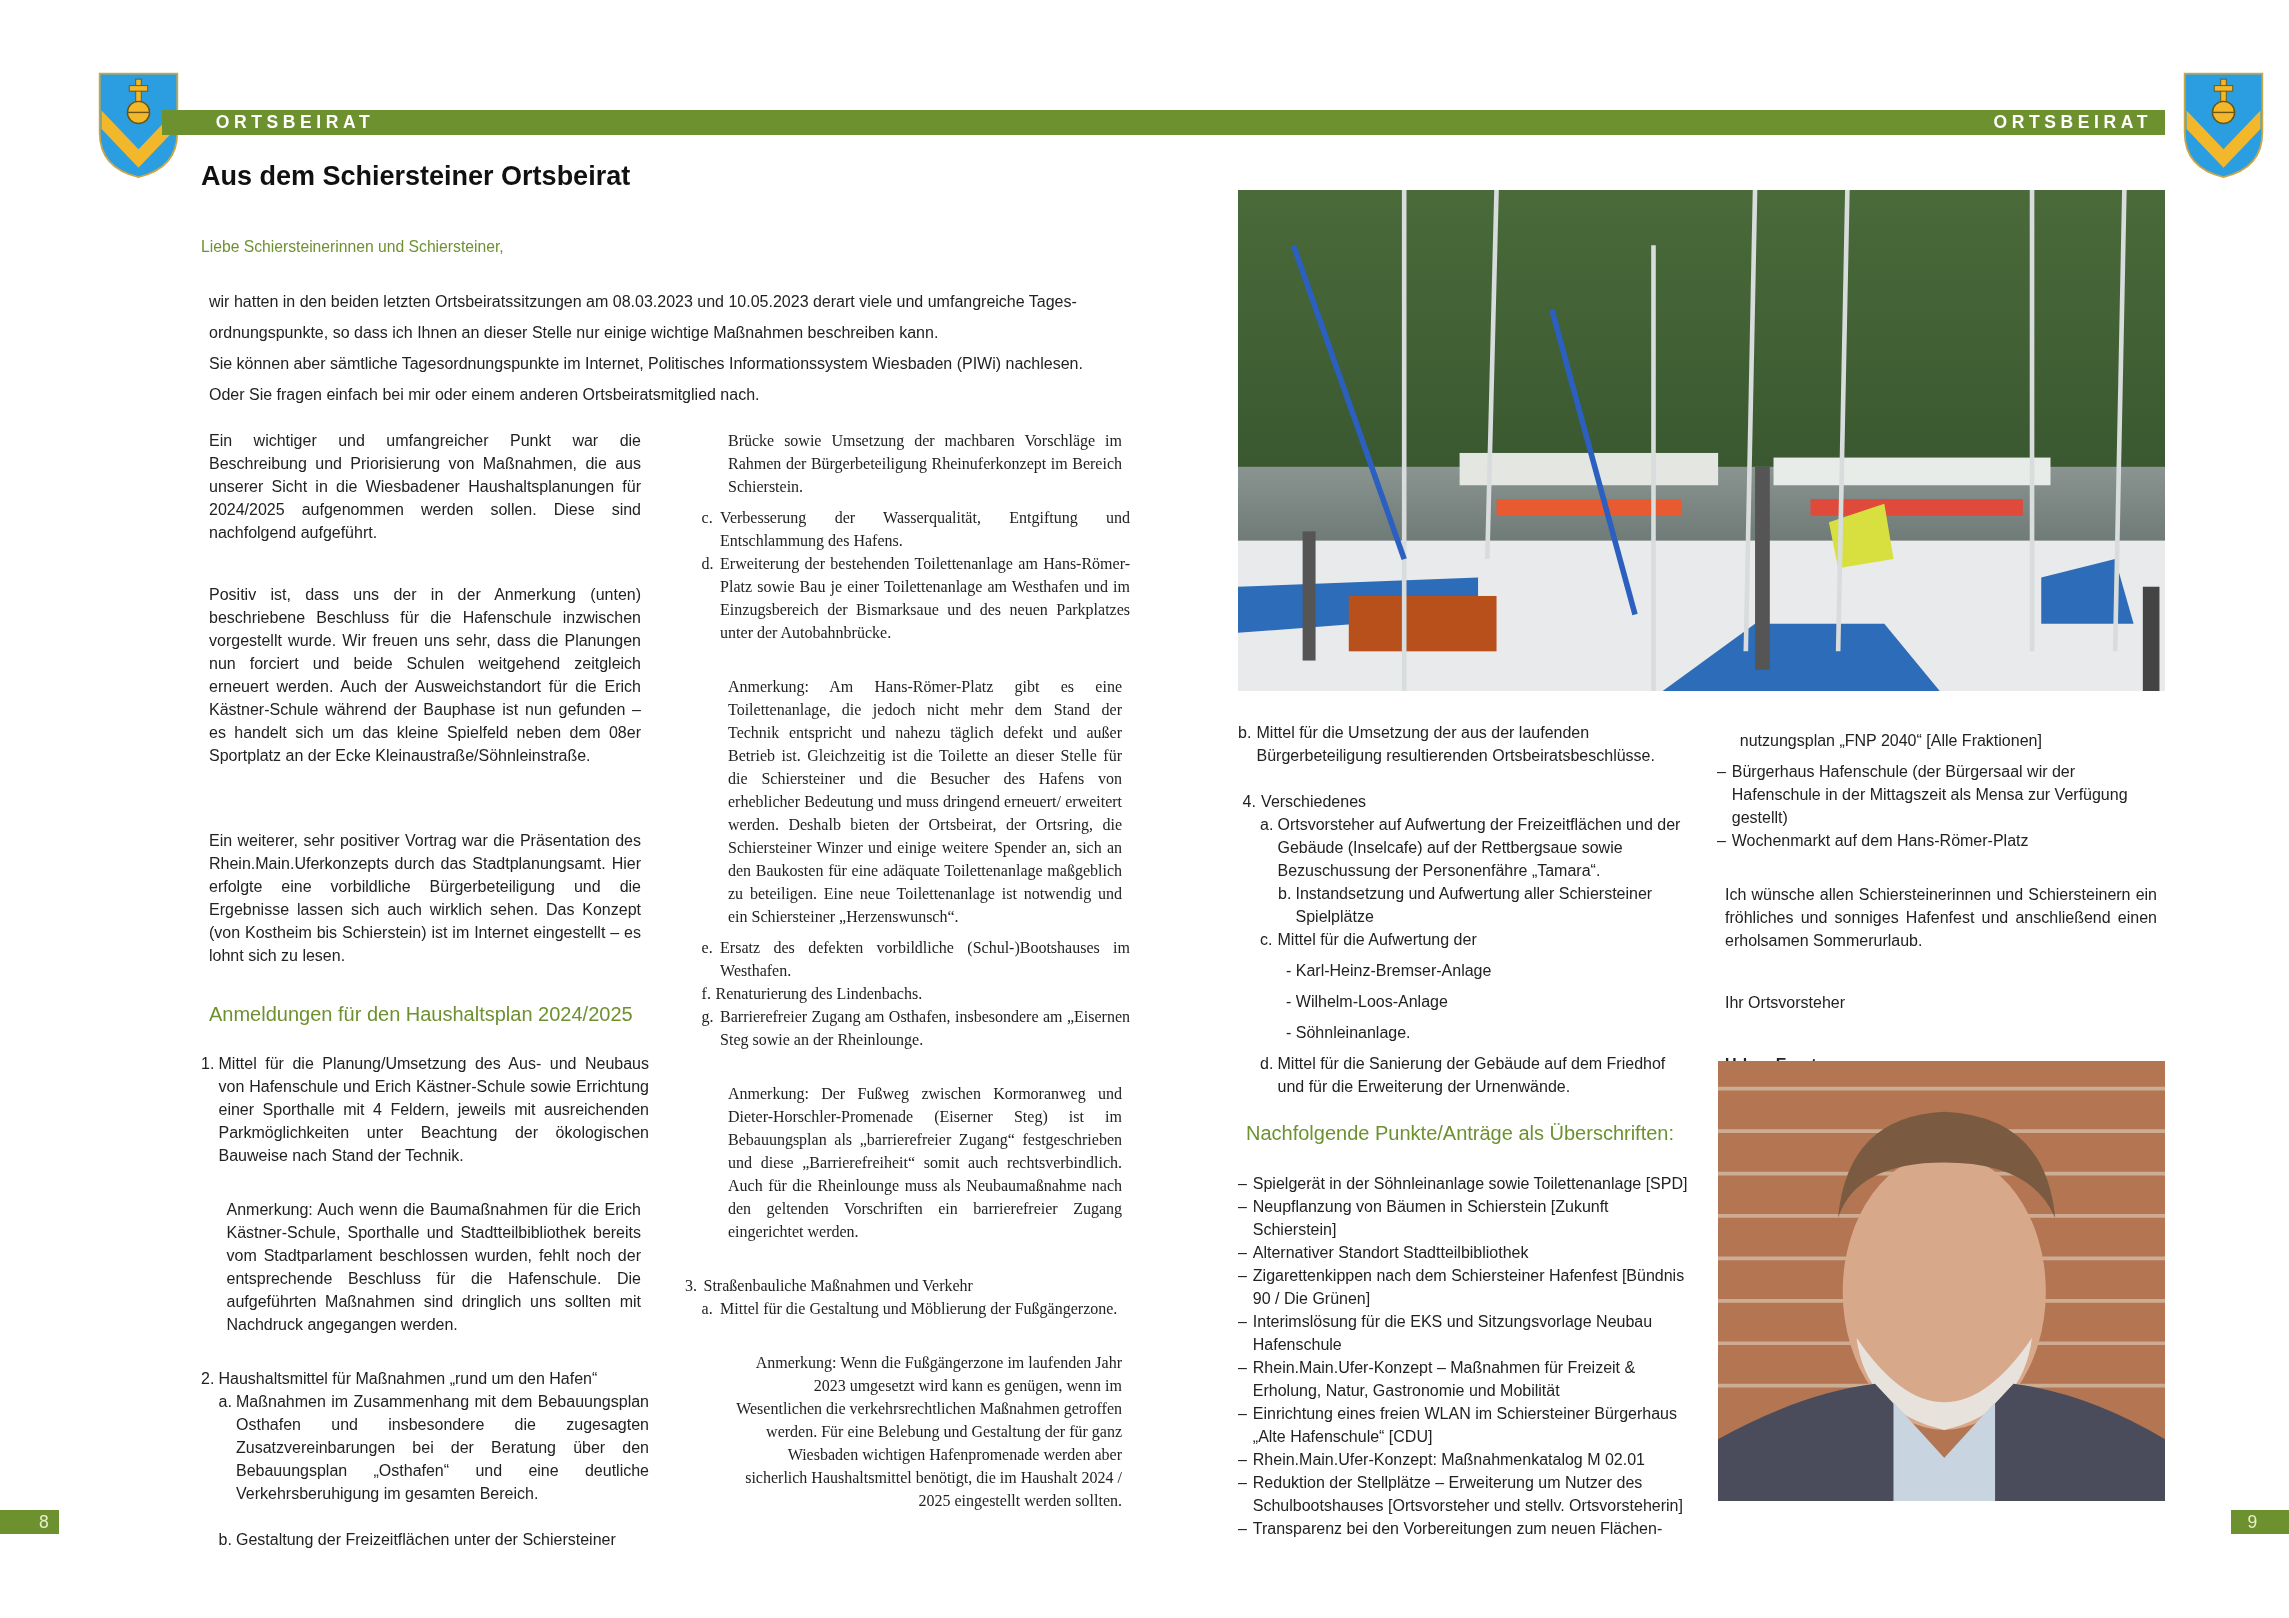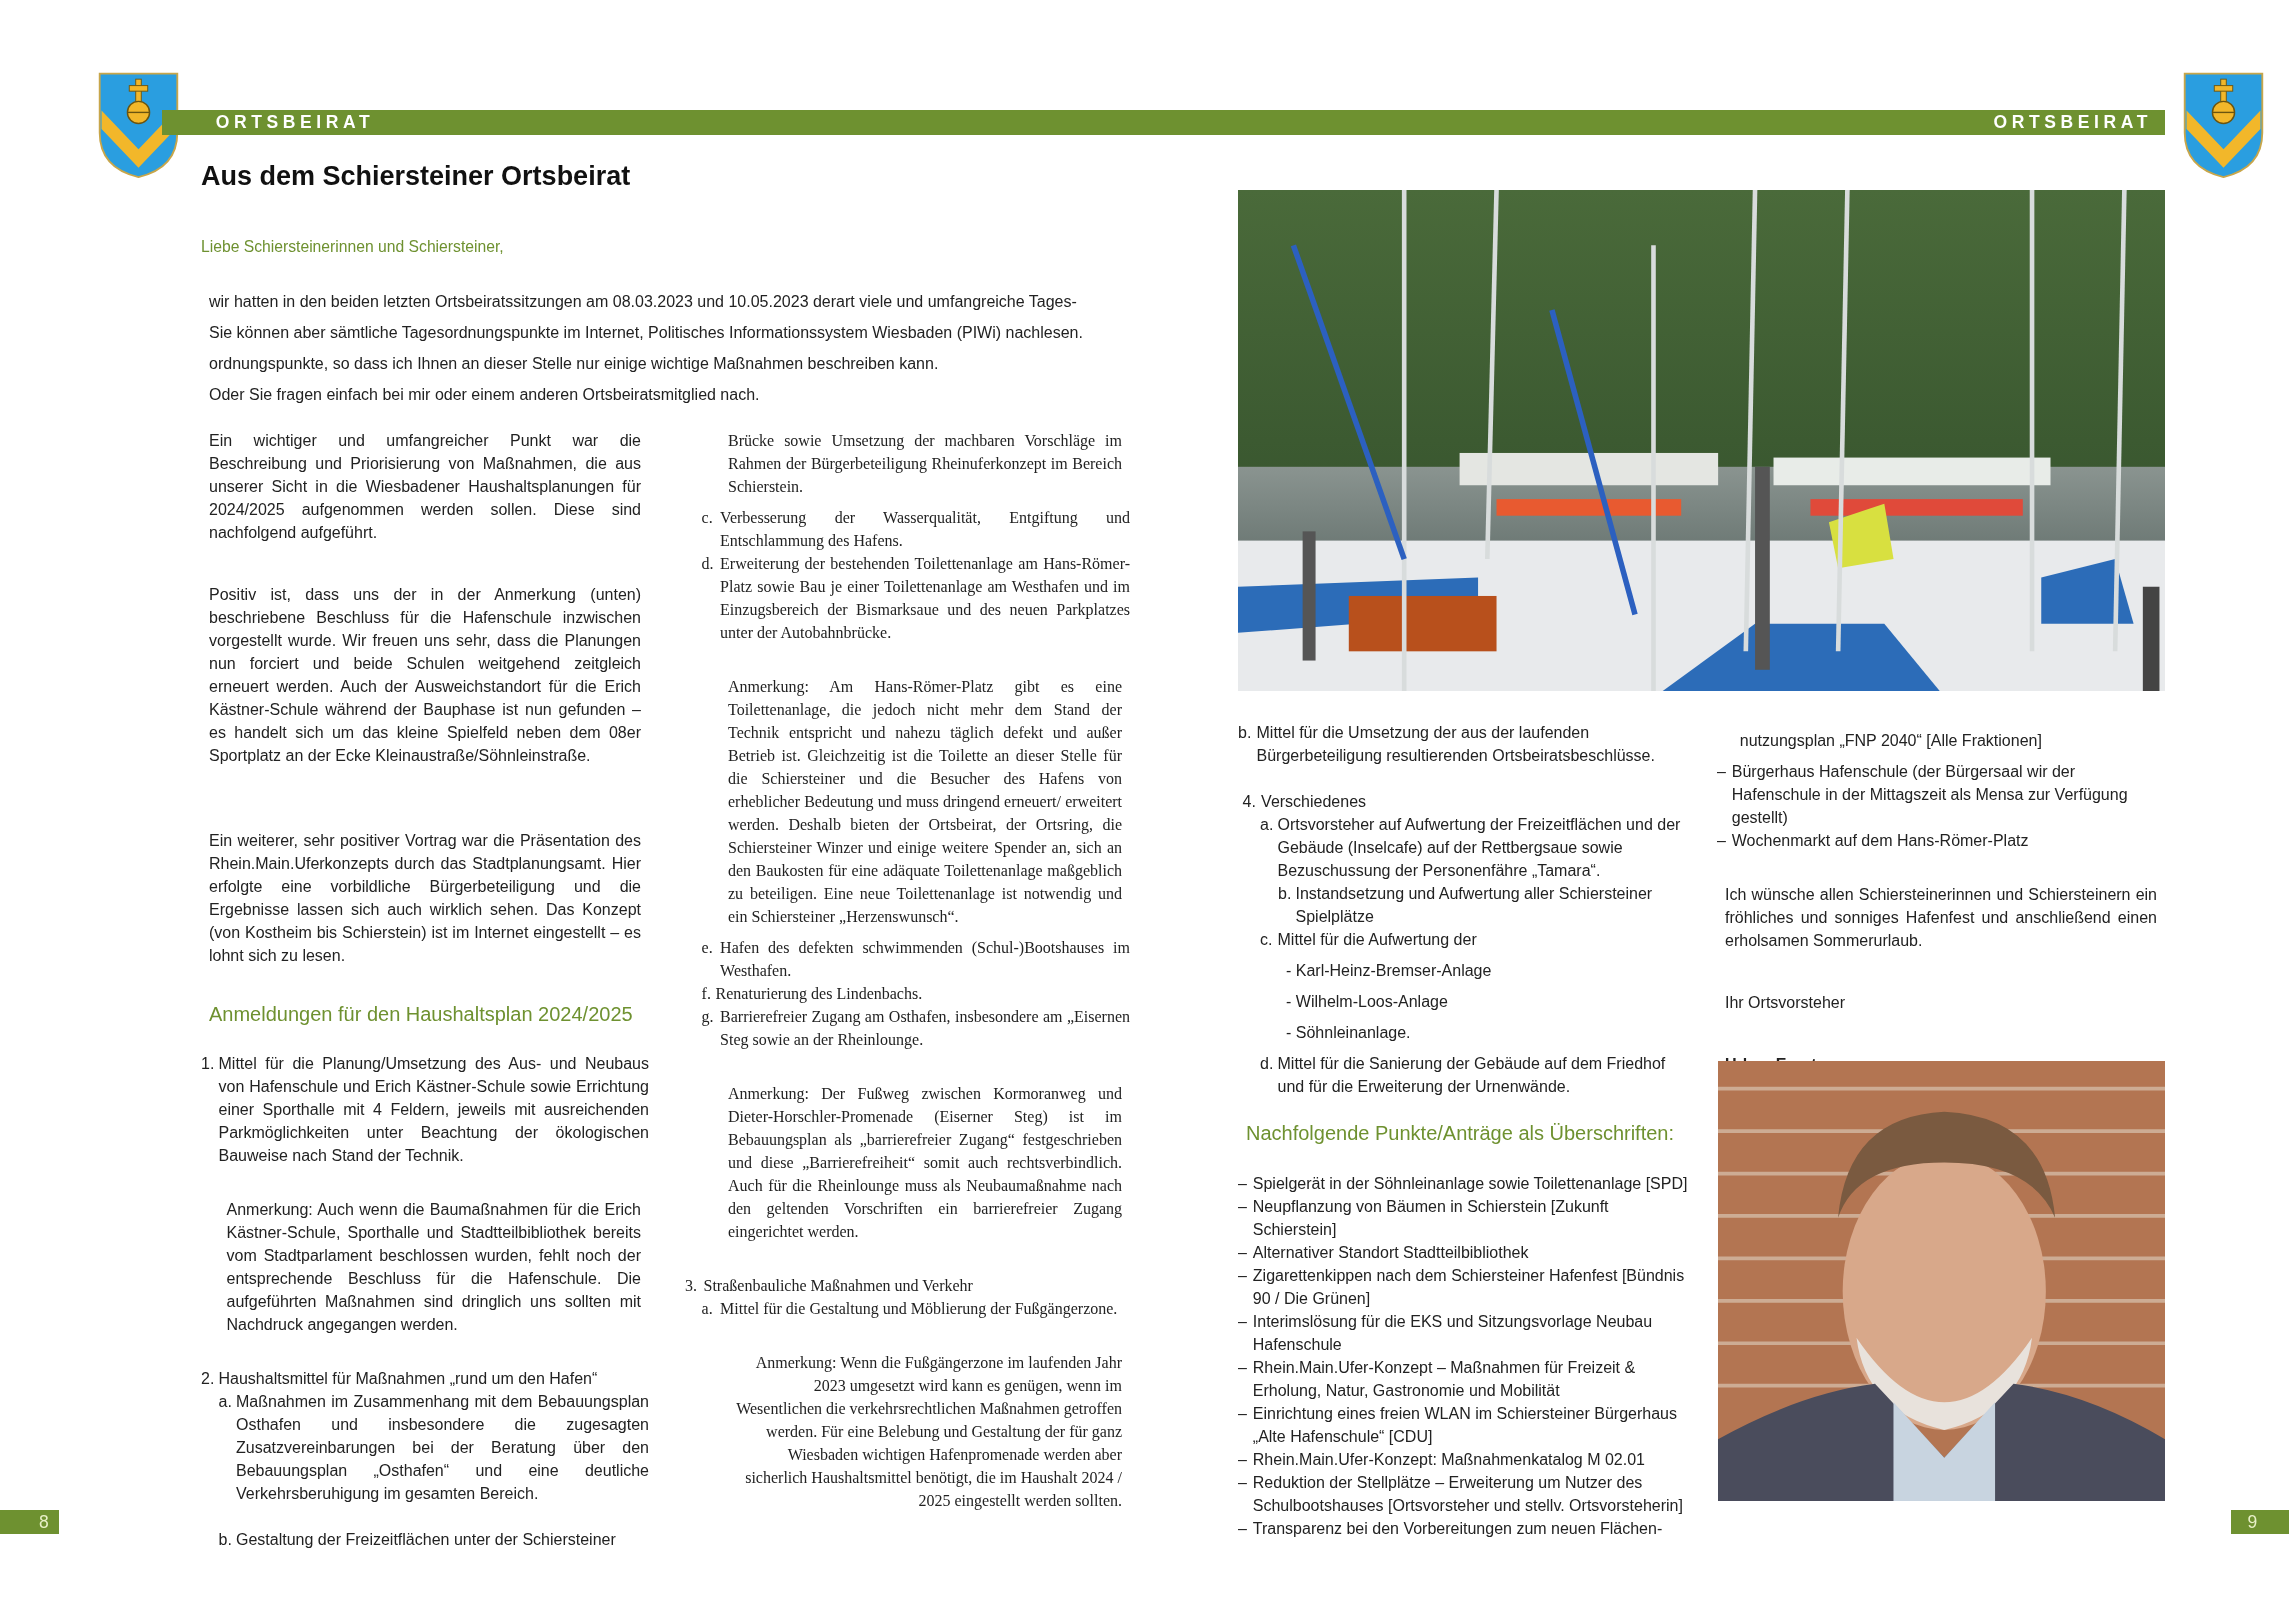--- a/index.html
+++ b/index.html
@@ -64,22 +64,22 @@
   <span style="padding-left:14.8px;">ORTSBEIRAT</span>
 </div>
 <div class="abs hbar" style="left:1192px;top:110px;width:934px;">
   <span style="text-align:right;padding-right:13px;">ORTSBEIRAT</span>
 </div>
 
 <div class="abs title" style="left:162px;top:161px;">Aus dem Schiersteiner Ortsbeirat</div>
 <div class="abs greet" style="left:162px;top:238px;">Liebe Schiersteinerinnen und Schiersteiner,</div>
 <div class="abs txt" style="left:162px;top:282px;width:941px;">
   <p>wir hatten in den beiden letzten Ortsbeiratssitzungen am 08.03.2023 und 10.05.2023 derart viele und umfangreiche Tages-</p>
+  <p>ordnungspunkte, so dass ich Ihnen an dieser Stelle nur einige wichtige Maßnahmen beschreiben kann.</p>
   <p>Sie können aber sämtliche Tagesordnungspunkte im Internet, Politisches Informationssystem Wiesbaden (PIWi) nachlesen.</p>
-  <p>ordnungspunkte, so dass ich Ihnen an dieser Stelle nur einige wichtige Maßnahmen beschreiben kann.</p>
   <p>Oder Sie fragen einfach bei mir oder einem anderen Ortsbeiratsmitglied nach.</p>
 </div>
 
 <div class="abs txt j" style="left:162px;top:421px;width:448px;">
   <p>Ein wichtiger und umfangreicher Punkt war die Beschreibung und Priorisierung von Maßnahmen, die aus unserer Sicht in die Wiesbadener Haushaltsplanungen für 2024/2025 aufgenommen werden sollen. Diese sind nachfolgend aufgeführt.</p>
   <div class="gap"></div>
   <p>Positiv ist, dass uns der in der Anmerkung (unten) beschriebene Beschluss für die Hafenschule inzwischen vorgestellt wurde. Wir freuen uns sehr, dass die Planungen nun forciert und beide Schulen weitgehend zeitgleich erneuert werden. Auch der Ausweichstandort für die Erich Kästner-Schule während der Bauphase ist nun gefunden – es handelt sich um das kleine Spielfeld neben dem 08er Sportplatz an der Ecke Kleinaustraße/Söhnleinstraße.</p>
   <div class="gap"></div>
   <div class="gap"></div>
   <p>Ein weiterer, sehr positiver Vortrag war die Präsentation des Rhein.Main.Uferkonzepts durch das Stadtplanungsamt. Hier erfolgte eine vorbildliche Bürgerbeteiligung und die Ergebnisse lassen sich auch wirklich sehen. Das Konzept (von Kostheim bis Schierstein) ist im Internet eingestellt – es lohnt sich zu lesen.</p>
@@ -115,21 +115,21 @@
     <span class="b">Verbesserung der Wasserqualität, Entgiftung und Entschlammung des Hafens.</span>
   </div>
   <div class="li" style="padding-left:16.6px">
     <span class="m" style="width:18.5px">d.</span>
     <span class="b">Erweiterung der bestehenden Toilettenanlage am Hans-Römer-Platz sowie Bau je einer Toilettenanlage am Westhafen und im Einzugsbereich der Bismarksaue und des neuen Parkplatzes unter der Autobahnbrücke.</span>
   </div>
   <div class="gap"></div>
   <p style="padding-left:35px">Anmerkung: Am Hans-Römer-Platz gibt es eine Toilettenanlage, die jedoch nicht mehr dem Stand der Technik entspricht und nahezu täglich defekt und außer Betrieb ist. Gleichzeitig ist die Toilette an dieser Stelle für die Schiersteiner und die Besucher des Hafens von erheblicher Bedeutung und muss dringend erneuert/ erweitert werden. Deshalb bieten der Ortsbeirat, der Ortsring, die Schiersteiner Winzer und einige weitere Spender an, sich an den Baukosten für eine adäquate Toilettenanlage maßgeblich zu beteiligen. Eine neue Toilettenanlage ist notwendig und ein Schiersteiner „Herzenswunsch“.</p>
   <div class="li" style="padding-left:16.6px">
     <span class="m" style="width:18.5px">e.</span>
-    <span class="b">Hafen des defekten schwimmenden (Schul-)Bootshauses im Westhafen.</span>
+    <span class="b">Ersatz des defekten vorbildliche (Schul-)Bootshauses im Westhafen.</span>
   </div>
   <div class="li" style="padding-left:16.6px">
     <span class="m" style="width:14px">f.</span>
     <span class="b">Renaturierung des Lindenbachs.</span>
   </div>
   <div class="li" style="padding-left:16.6px">
     <span class="m" style="width:18.5px">g.</span>
     <span class="b">Barrierefreier Zugang am Osthafen, insbesondere am „Eisernen Steg sowie an der Rheinlounge.</span>
   </div>
   <div class="gap"></div>

